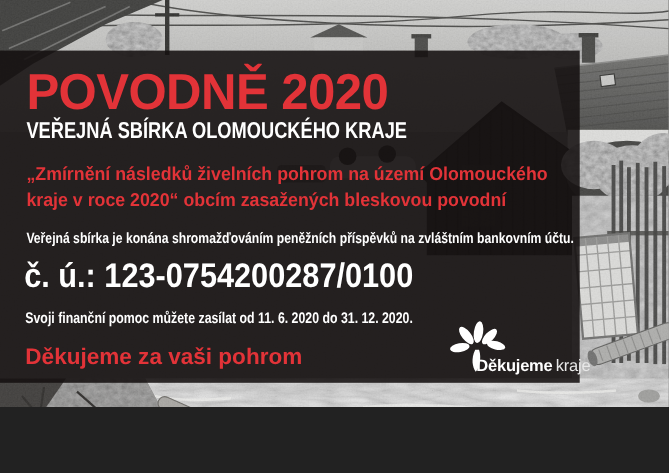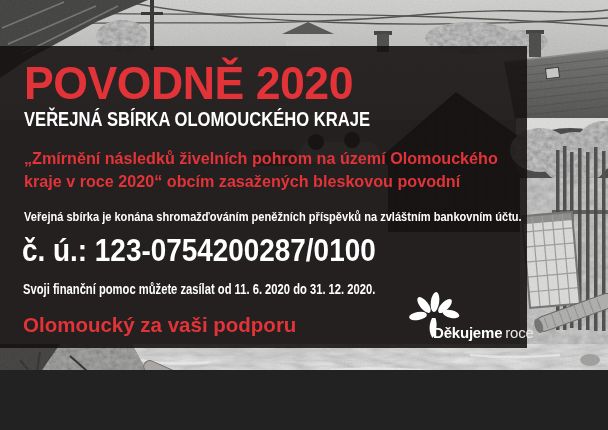--- a/index.html
+++ b/index.html
@@ -291,31 +291,31 @@
     <div>„Zmírnění následků živelních pohrom na území Olomouckého</div>
     <div>kraje v roce 2020“ obcím zasažených bleskovou povodní</div>
   </div>
 
   <div class="txt info">Veřejná sbírka je konána shromažďováním peněžních příspěvků na zvláštním bankovním účtu.</div>
 
   <div class="txt account">č. ú.: 123-0754200287/0100</div>
 
   <div class="txt dates">Svoji finanční pomoc můžete zasílat od 11. 6. 2020 do 31. 12. 2020.</div>
 
-  <div class="txt thanks">Olomoucký za vaši podporu</div>
+  <div class="txt thanks">Děkujeme za vaši pohrom</div>
 
   <div class="logo">
     <svg class="logo-flower" width="52" height="50" viewBox="0 0 52 50" aria-hidden="true">
       <g fill="#ffffff">
         <ellipse cx="27" cy="11" rx="4.2" ry="10" transform="rotate(8 27 11)"></ellipse>
         <ellipse cx="16" cy="14" rx="4.2" ry="9.5" transform="rotate(-38 16 14)"></ellipse>
         <ellipse cx="37" cy="15" rx="4" ry="9" transform="rotate(44 37 15)"></ellipse>
         <ellipse cx="10" cy="25" rx="9" ry="4" transform="rotate(-10 10 25)"></ellipse>
         <ellipse cx="43" cy="23" rx="8.5" ry="3.8" transform="rotate(14 43 23)"></ellipse>
         <path d="M24 27 C20 35 21.5 43 24.5 47 C27.8 43.5 30 34 27.5 27 Z"></path>
       </g>
     </svg>
     <div class="logo-text">
-      <span class="b">Děkujeme</span><span class="l">roce</span>
+      <span class="b">Děkujeme</span><span class="l">kraje</span>
     </div>
   </div>
 
 </div>
 
 </body></html>

